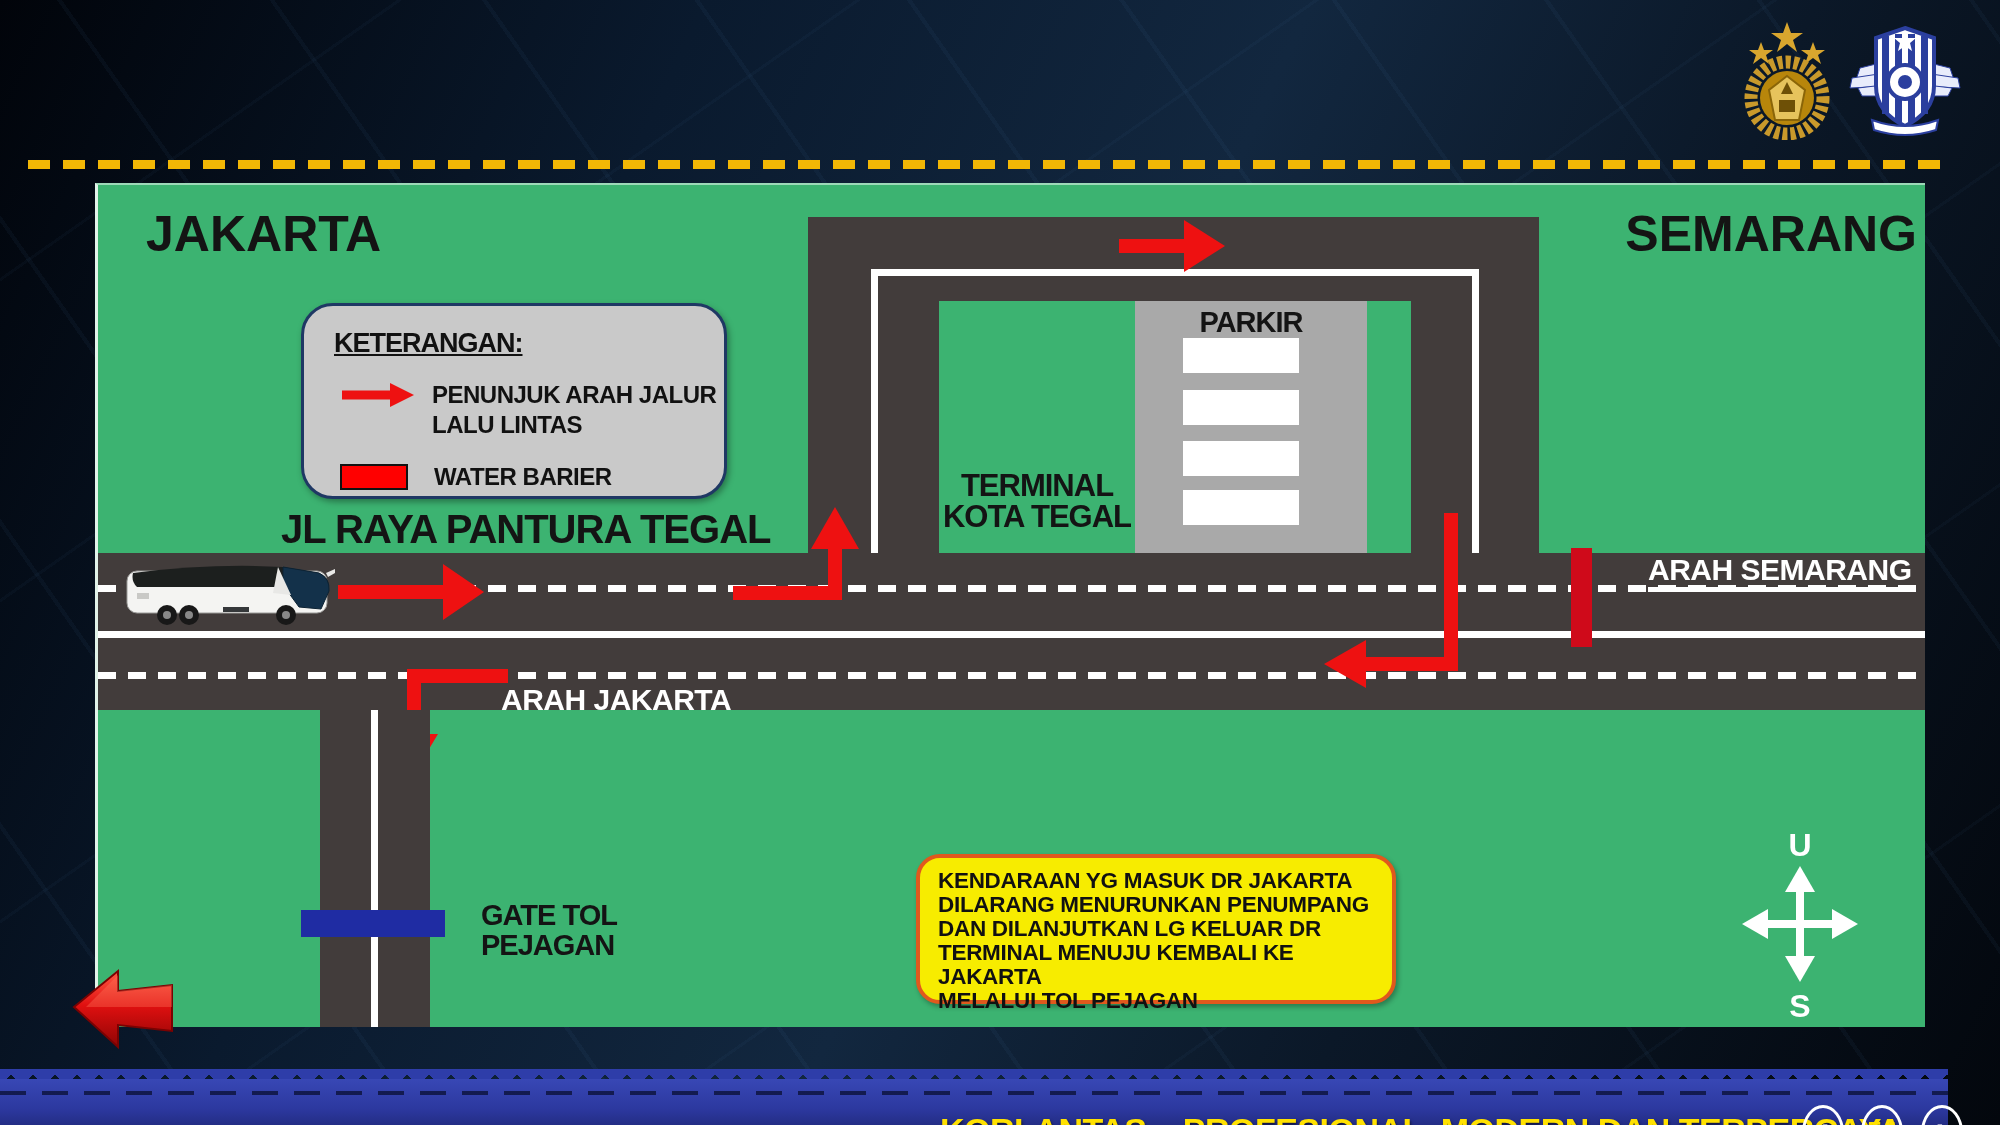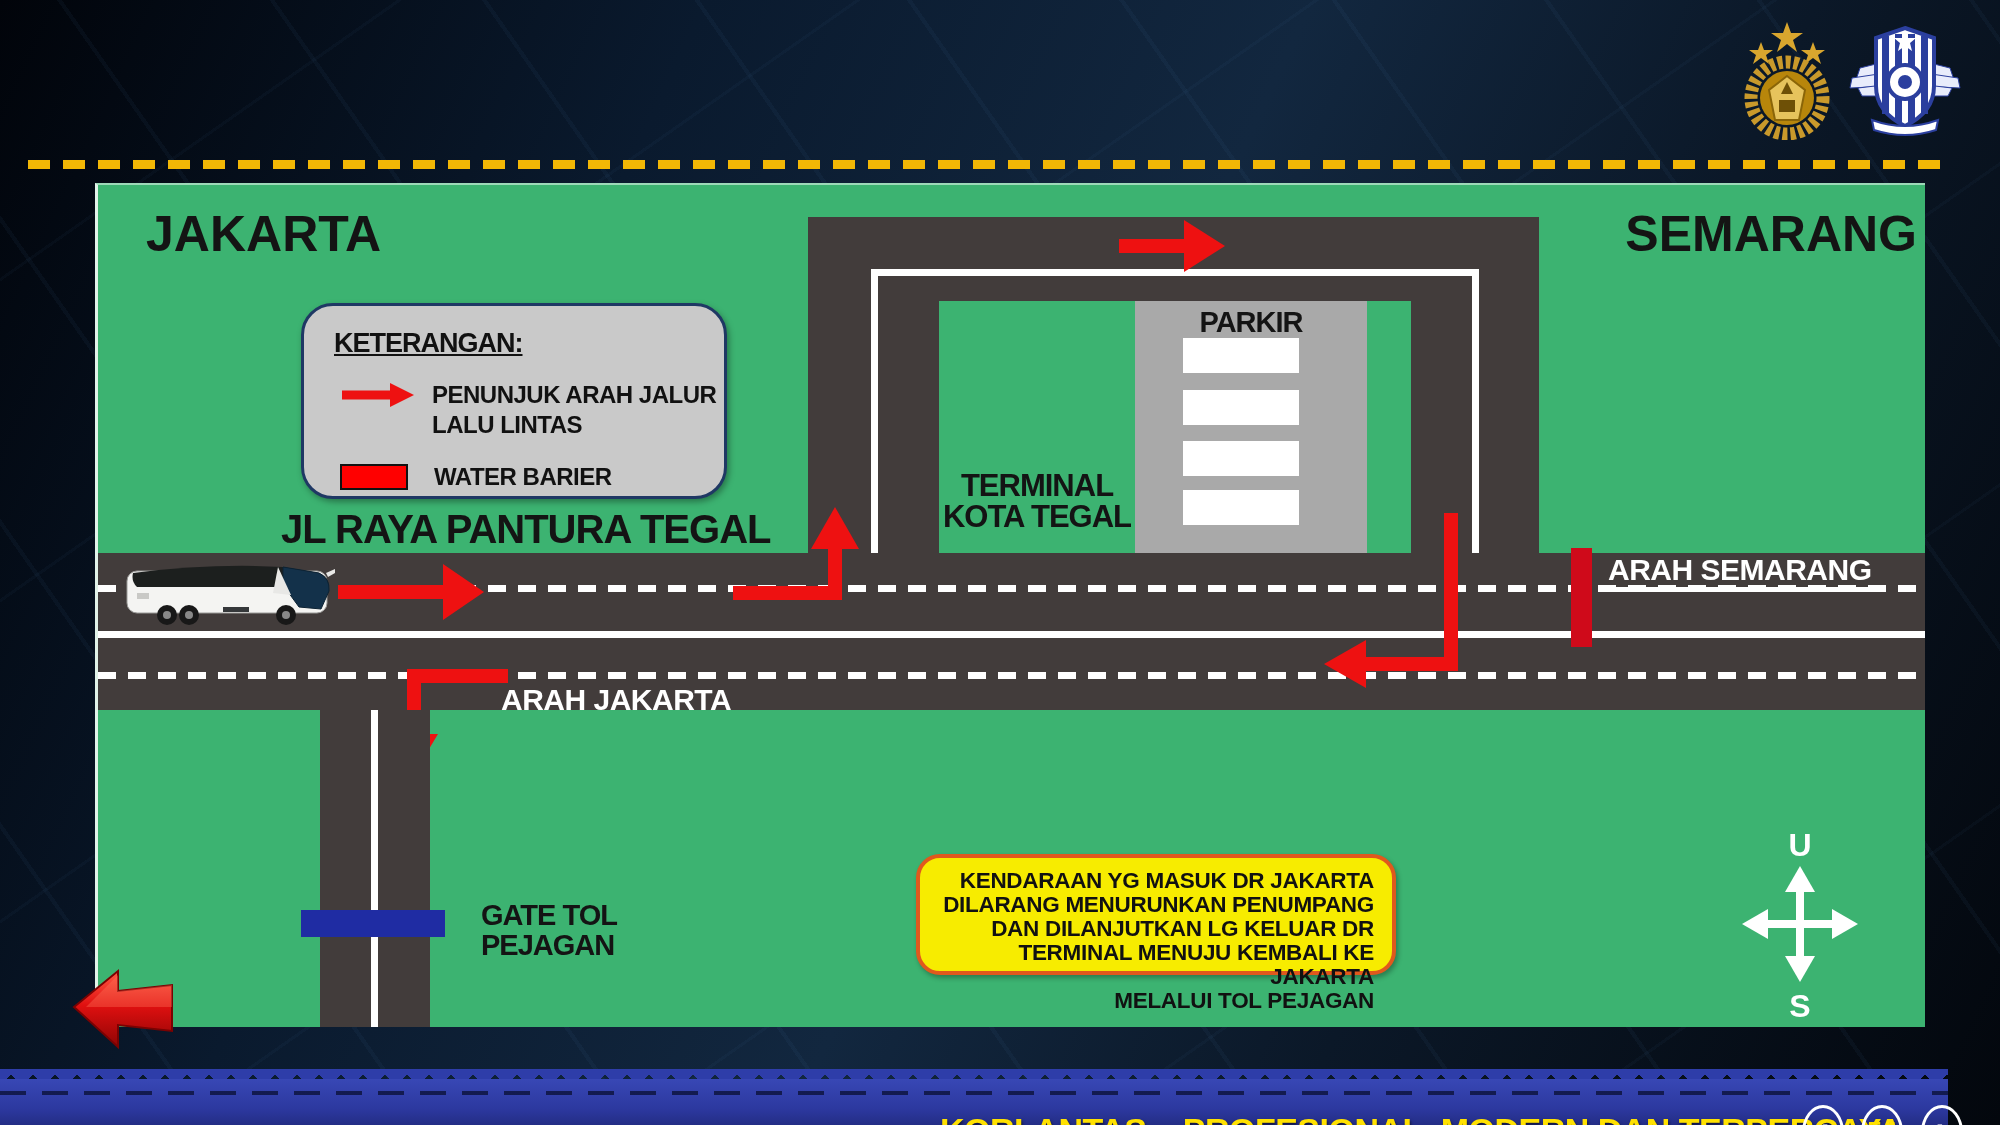--- a/index.html
+++ b/index.html
@@ -34,40 +34,40 @@
   .legend-row1{left:36px;top:74px;display:flex;align-items:flex-start;gap:18px;}
   .legend-row2{left:36px;top:156px;display:flex;align-items:center;gap:26px;}
   .legend-text{font-size:24px;font-weight:bold;color:#111;line-height:1.25;white-space:pre-line;letter-spacing:-0.5px;}
   .barrier-chip{width:64px;height:22px;background:#ff0000;border:2px solid #111;}
 
   .road-main{left:0;top:368px;width:1827px;height:157px;background:#423c3b;}
   .dashline{position:absolute;height:7px;left:0;right:0;
             background:repeating-linear-gradient(90deg,#fff 0 18px,transparent 18px 30px);}
   .divider{position:absolute;height:7px;left:0;right:0;background:#fff;}
   .dir-label{position:absolute;color:#fff;font-weight:bold;font-size:30px;letter-spacing:-0.5px;white-space:nowrap;}
-  .underl{text-decoration:underline;text-decoration-thickness:5px;text-underline-offset:7px;}
+  .underl{text-decoration:underline;text-decoration-thickness:5px;text-underline-offset:7px;margin-left:40px;}
 
   .uroad{left:710px;top:32px;width:731px;height:336px;background:#423c3b;}
   .uline{left:773px;top:84px;width:608px;height:284px;box-sizing:border-box;
          border:7px solid #fff;border-bottom:none;}
   .inner-green{left:841px;top:116px;width:472px;height:252px;background:#3cb371;}
   .parking{left:1037px;top:116px;width:232px;height:252px;background:#a9a9a9;}
   .parkir-label{left:1037px;top:121px;width:232px;text-align:center;font-size:29px;}
   .pbox{position:absolute;left:1085px;width:116px;height:35px;background:#fff;}
   .terminal-label{left:831px;top:285px;width:216px;text-align:center;font-size:31px;line-height:1.0;white-space:pre-line;}
 
   .water-barrier{left:1473px;top:363px;width:21px;height:99px;background:#cf0a1a;}
 
   .tollroad{left:222px;top:525px;width:110px;height:317px;background:#423c3b;}
   .toll-line{left:273px;top:525px;width:7px;height:317px;background:#fff;}
   .gate{left:203px;top:725px;width:144px;height:27px;background:#1f2ca3;}
   .gate-label{left:383px;top:715px;font-size:29px;line-height:1.05;white-space:pre-line;}
 
-  .note{left:818px;top:669px;width:480px;height:121px;background:#f7ec00;border:4px solid #e0591d;
-        border-radius:24px;box-sizing:border-box;padding:11px 18px;box-shadow:2px 3px 5px rgba(0,0,0,.3);text-align:right;}
+  .note{left:818px;top:669px;width:480px;height:150px;background:#f7ec00;border:4px solid #e0591d;
+        border-radius:24px;box-sizing:border-box;padding:11px 18px;box-shadow:2px 3px 5px rgba(0,0,0,.3);}
   .note-text{font-size:22.5px;font-weight:bold;color:#111;line-height:1.07;white-space:pre-line;letter-spacing:-0.3px;}
 
   .compass{left:1642px;top:642px;width:120px;height:190px;text-align:center;}
   .compass-letter{color:#fff;font-weight:bold;font-size:32px;}
 
   
   .bar{left:0;top:1079px;width:1948px;height:100px;
        background:linear-gradient(180deg,#3847b5 0%,#2c389f 30%,#171d5e 70%,#090b26 100%);}
   .bar-zigzag{position:absolute;top:-10px;left:0;width:100%;height:10px;
        background:linear-gradient(135deg,#2e3da9 50%,transparent 50%) 0 0/22px 10px repeat-x,

